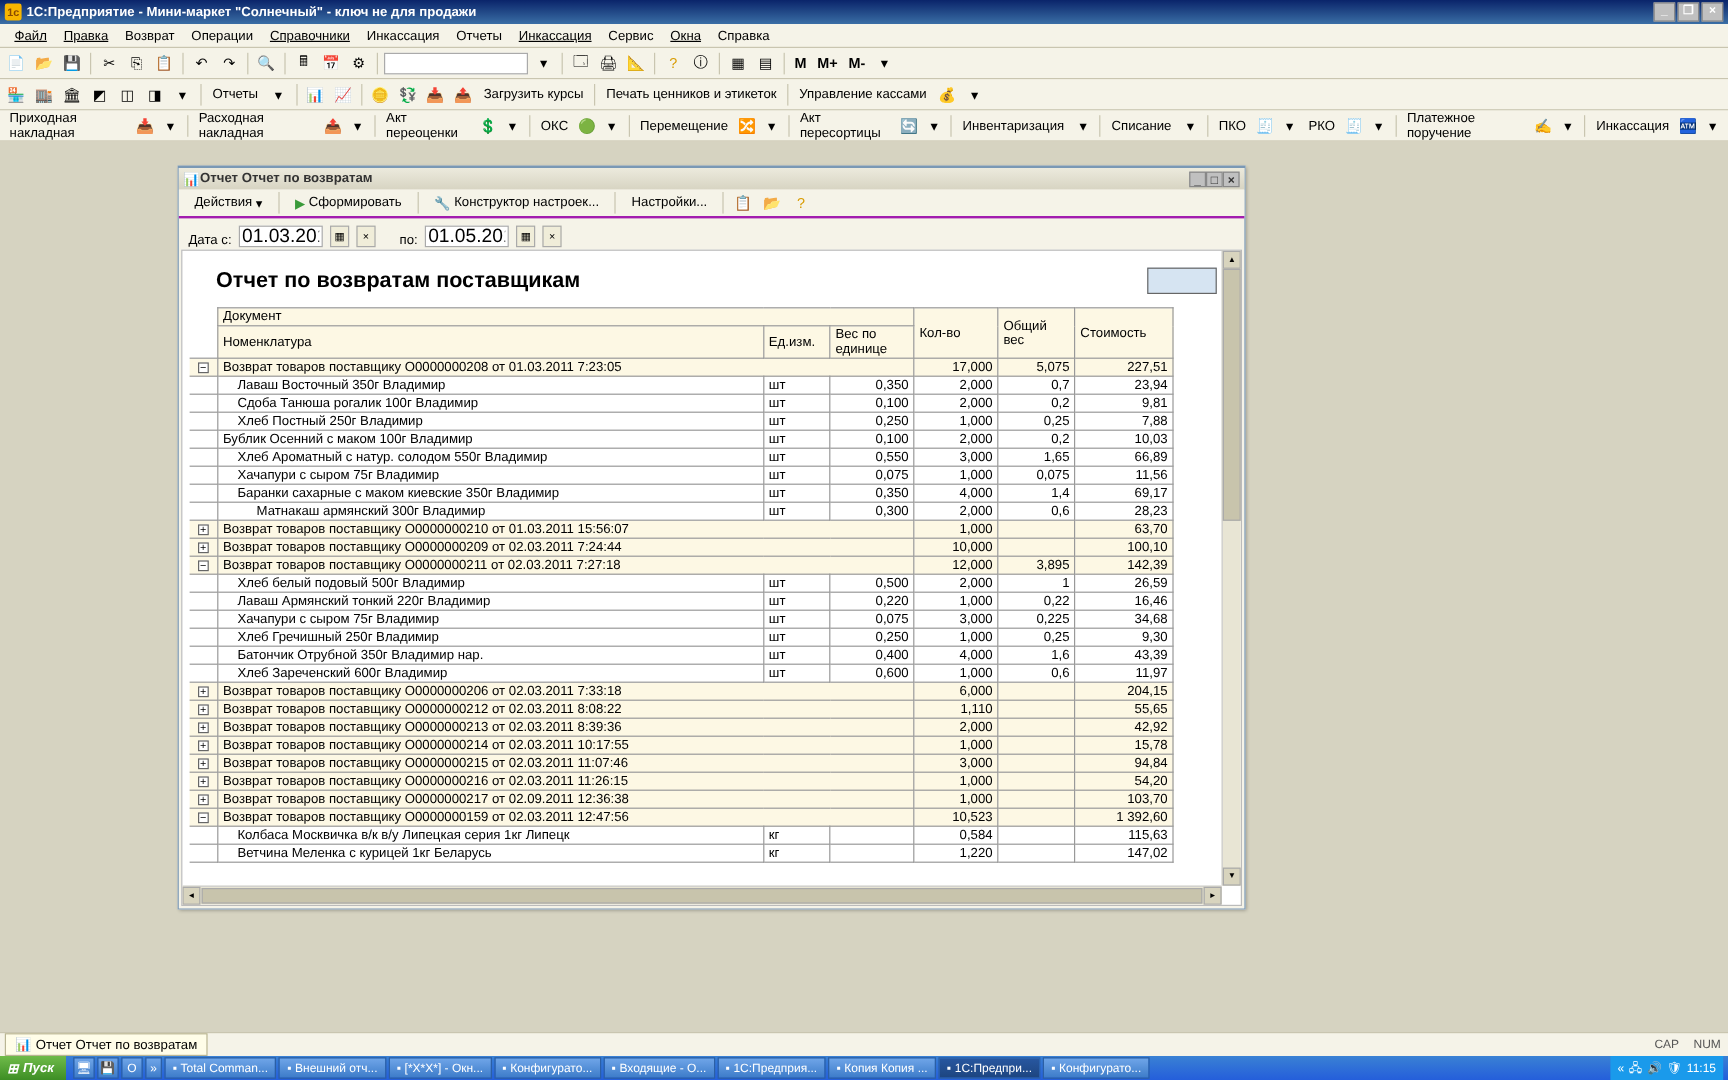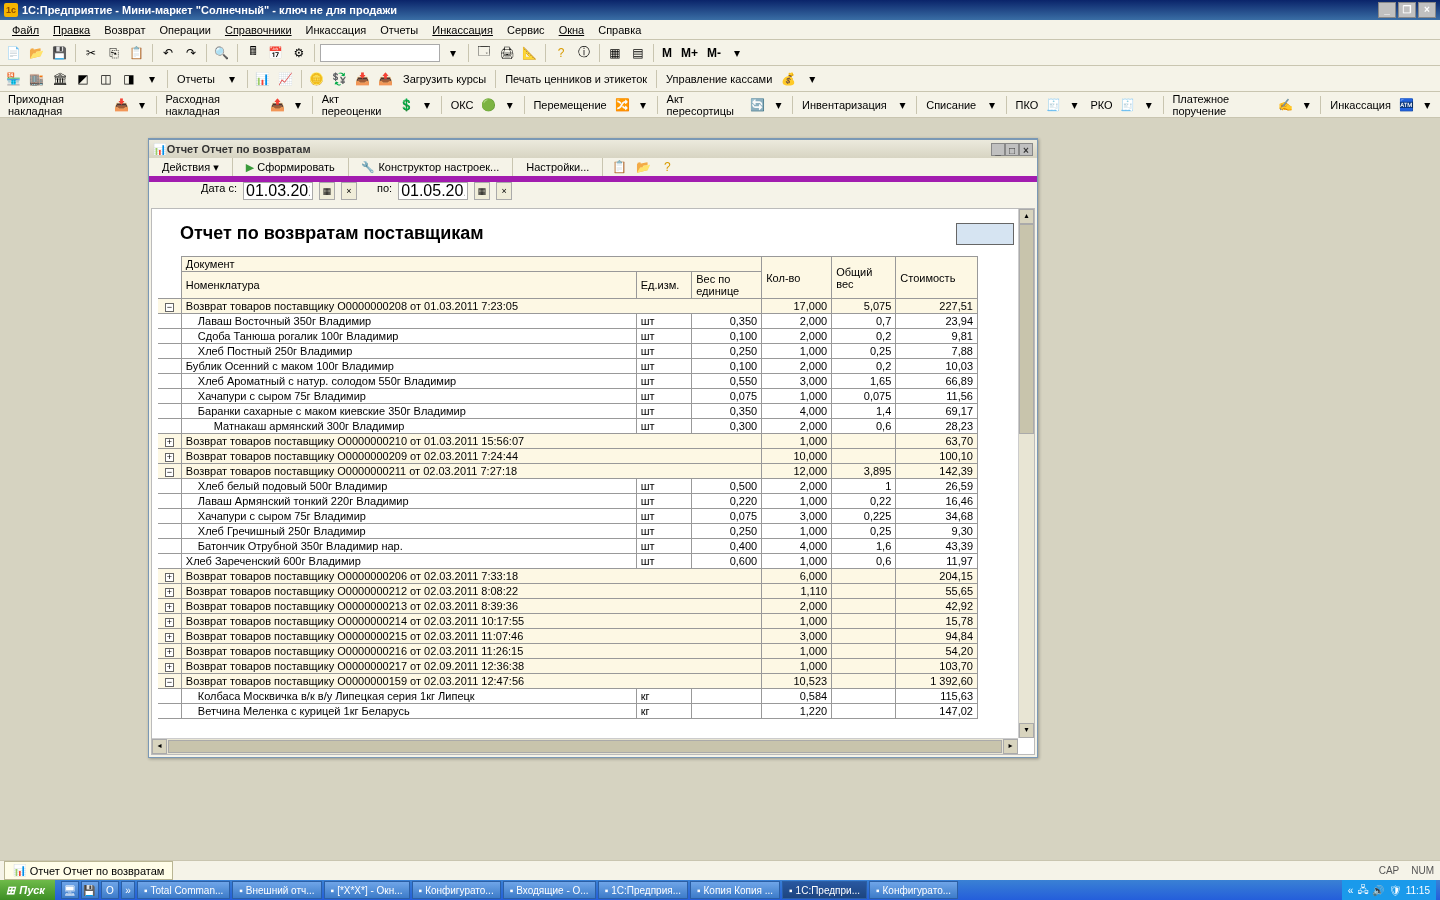--- a/index.html
+++ b/index.html
@@ -14,23 +14,23 @@
 .menuitem u { text-decoration: underline; }
 .toolbar { background: #f5f3e8; height: 26px; display: flex; align-items: center; padding: 0 4px; gap: 3px; border-bottom: 1px solid #c9c5b0; }
 .tbtn { width: 20px; height: 20px; border: 1px solid transparent; display: inline-flex; align-items: center; justify-content: center; font-size: 12px; cursor: pointer; border-radius: 2px;}
 .tsep { width: 1px; height: 18px; background: #c9c5b0; margin: 0 2px; }
 .tlabel { padding: 2px 4px; cursor: pointer; }
 .tinput { width: 120px; height: 18px; border: 1px solid #aaa; background: #fff; }
 .workspace { background: #d6d3c1; position: absolute; top: 118px; left:0; right:0; bottom: 40px; }
 .childwin { position: absolute; left: 148px; top: 20px; width: 890px; height: 620px; background: #f5f3e8; border: 1px solid #7a98b5; border-top: 2px solid #7a98b5; box-shadow: 1px 1px 3px rgba(0,0,0,.3); display: flex; flex-direction: column; }
 .childtitle { height: 18px; background: linear-gradient(#eceadd,#d7d4c2); display: flex; align-items: center; padding: 0 4px; color: #333; font-weight: bold; }
 .childtitle .spacer { flex:1; }
-.childtools { height: 24px; background: #f5f3e8; display: flex; align-items: center; padding: 0 6px; gap: 4px; border-bottom: 6px solid #a21caf; }
+.childtools { height: 24px; background: #f5f3e8; display: flex; align-items: center; padding: 0 6px; gap: 4px; border-bottom: 2px solid #a21caf; }
 .childtools .btn { padding: 2px 6px; border: 1px solid transparent; cursor: pointer; display:inline-flex; align-items:center; gap:3px;}
-.childfilters { height: 24px; display: flex; align-items: flex-start; padding: 0 8px; gap: 6px; margin-left: 44px; }
+.childfilters { height: 24px; display: flex; align-items: flex-end; padding: 0 8px; gap: 6px; }
 .dateinput { width: 70px; height: 18px; border: 1px solid #aaa; background:#fff; padding: 0 2px; font-size: 16px; }
 .smallbtn { width: 16px; height: 18px; border: 1px solid #aaa; background: #f0edd9; font-size: 9px; cursor: pointer; }
 .reportarea { flex: 1; background: #fff; margin: 2px; border: 1px solid #bbb; overflow: auto; position: relative; }
 .reporttitle { font-size: 18px; font-weight: bold; padding: 14px 0 12px 28px; }
 .cornerbox { position:absolute; top:14px; right:20px; width:58px; height:22px; border:1px solid #666; background:#d6e4f2;}
 table.report { border-collapse: collapse; width: 820px; margin-left: 6px; font-size: 11px; }
 table.report th, table.report td { border: 1px solid #999; padding: 1px 4px; text-align: left; background:#fff;}
 table.report th { background: #fdf8e4; font-weight: normal; }
 table.report td.num { text-align: right; }
 tr.group td { background: #fdf8e4 !important; font-weight: normal; }
@@ -387,21 +387,21 @@
               <td class="tree"></td>
               <td style="padding-left:16px">Батончик Отрубной 350г Владимир нар.</td>
               <td>шт</td>
               <td class="num">0,400</td>
               <td class="num">4,000</td>
               <td class="num">1,6</td>
               <td class="num">43,39</td>
             </tr>
             <tr>
               <td class="tree"></td>
-              <td style="padding-left:4px">Хлеб Зареченский 600г Владимир</td>
+              <td style="padding-left:16px">Хлеб Зареченский 600г Владимир</td>
               <td>шт</td>
               <td class="num">0,600</td>
               <td class="num">1,000</td>
               <td class="num">0,6</td>
               <td class="num">11,97</td>
             </tr>
             <tr class="group">
               <td class="tree"><span class="expander">+</span></td>
               <td colspan="3">Возврат товаров поставщику О0000000206 от 02.03.2011 7:33:18</td>
               <td class="num">6,000</td>

